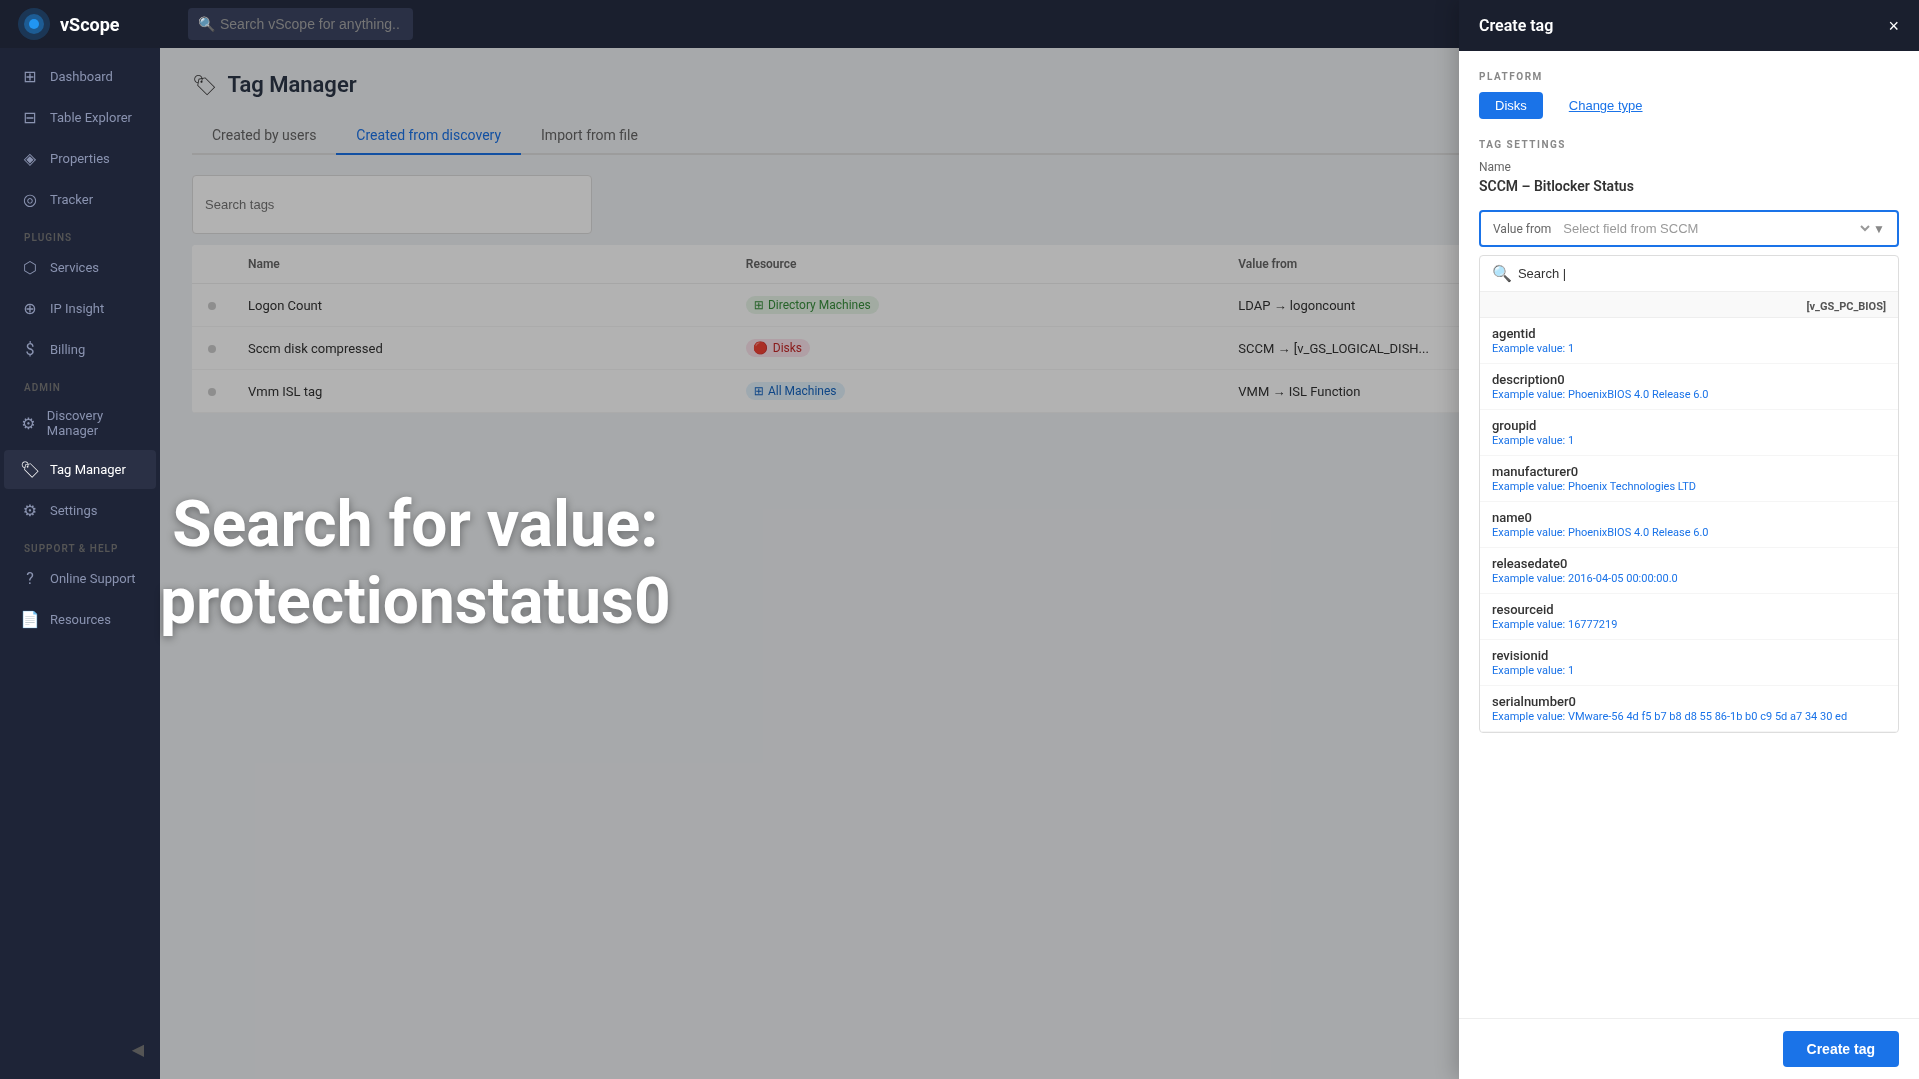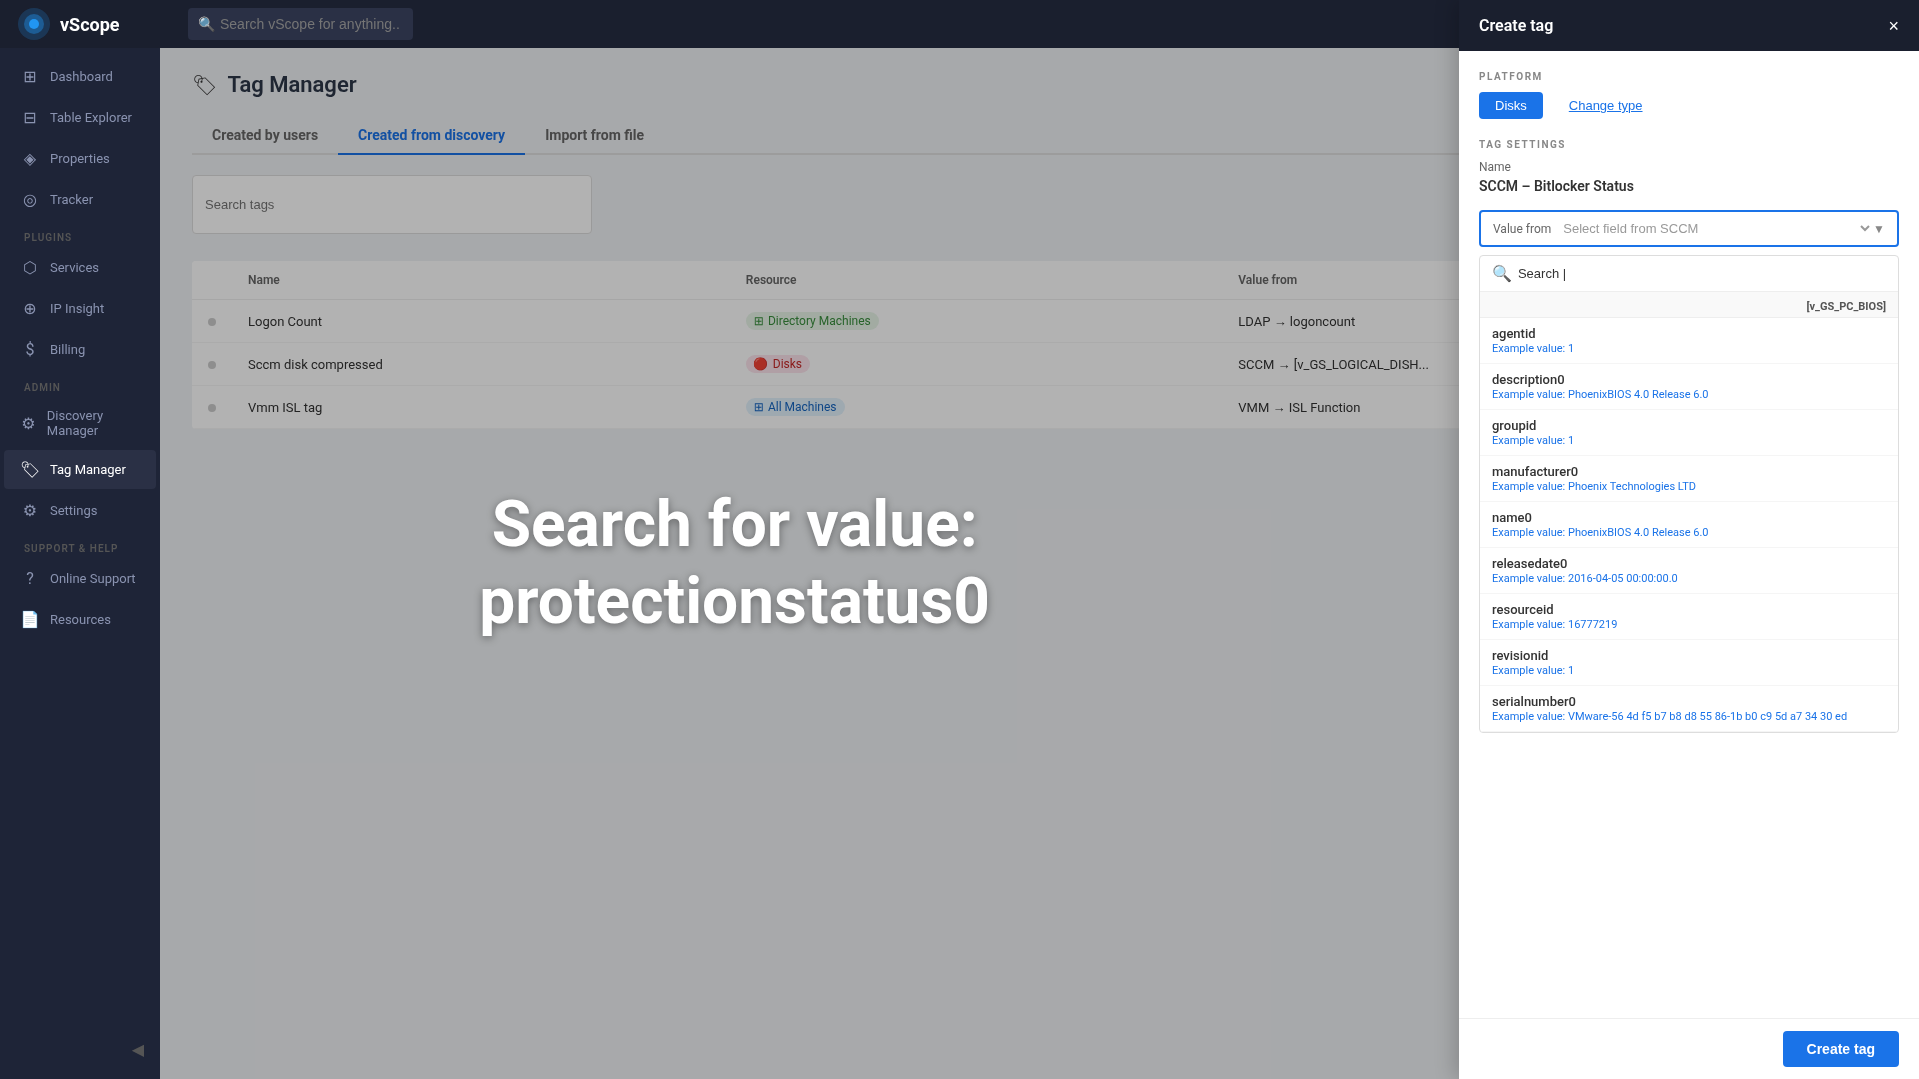--- a/index.html
+++ b/index.html
@@ -114,21 +114,20 @@
       color: #2d3748;
     }
     .tag-manager-icon { font-size: 20px; }
 
     
     .tabs {
       display: flex;
       gap: 0;
       border-bottom: 2px solid #e0e0e0;
       margin-bottom: 20px;
-      font-weight: bold;
     }
     .tab {
       padding: 10px 20px;
       font-size: 14px;
       color: #666;
       cursor: pointer;
       border-bottom: 2px solid transparent;
       margin-bottom: -2px;
     }
     .tab.active {
@@ -138,21 +137,21 @@
 
     
     .search-tags-input {
       width: 400px;
       padding: 21px 12px;
       border: 1px solid #ddd;
       border-radius: 4px;
       font-size: 13px;
       background: white;
       outline: none;
-      margin-bottom: 27px;
+      margin-bottom: 11px;
     }
 
     
     .data-table {
       width: 100%;
       border-collapse: collapse;
       background: white;
       border-radius: 4px;
       overflow: hidden;
     }
@@ -196,21 +195,21 @@
     }
 
     
     .big-search-overlay {
       position: fixed;
       top: 48px; left: 160px;
       width: 830px;
       height: calc(100% - 48px);
       display: flex;
       flex-direction: column;
-      align-items: flex-end;
+      align-items: flex-start;
       justify-content: center;
       z-index: 201;
       pointer-events: none;
     }
     .big-search-text {
       font-size: 64px;
       font-weight: 700;
       color: white;
       text-align: center;
       line-height: 1.2;

